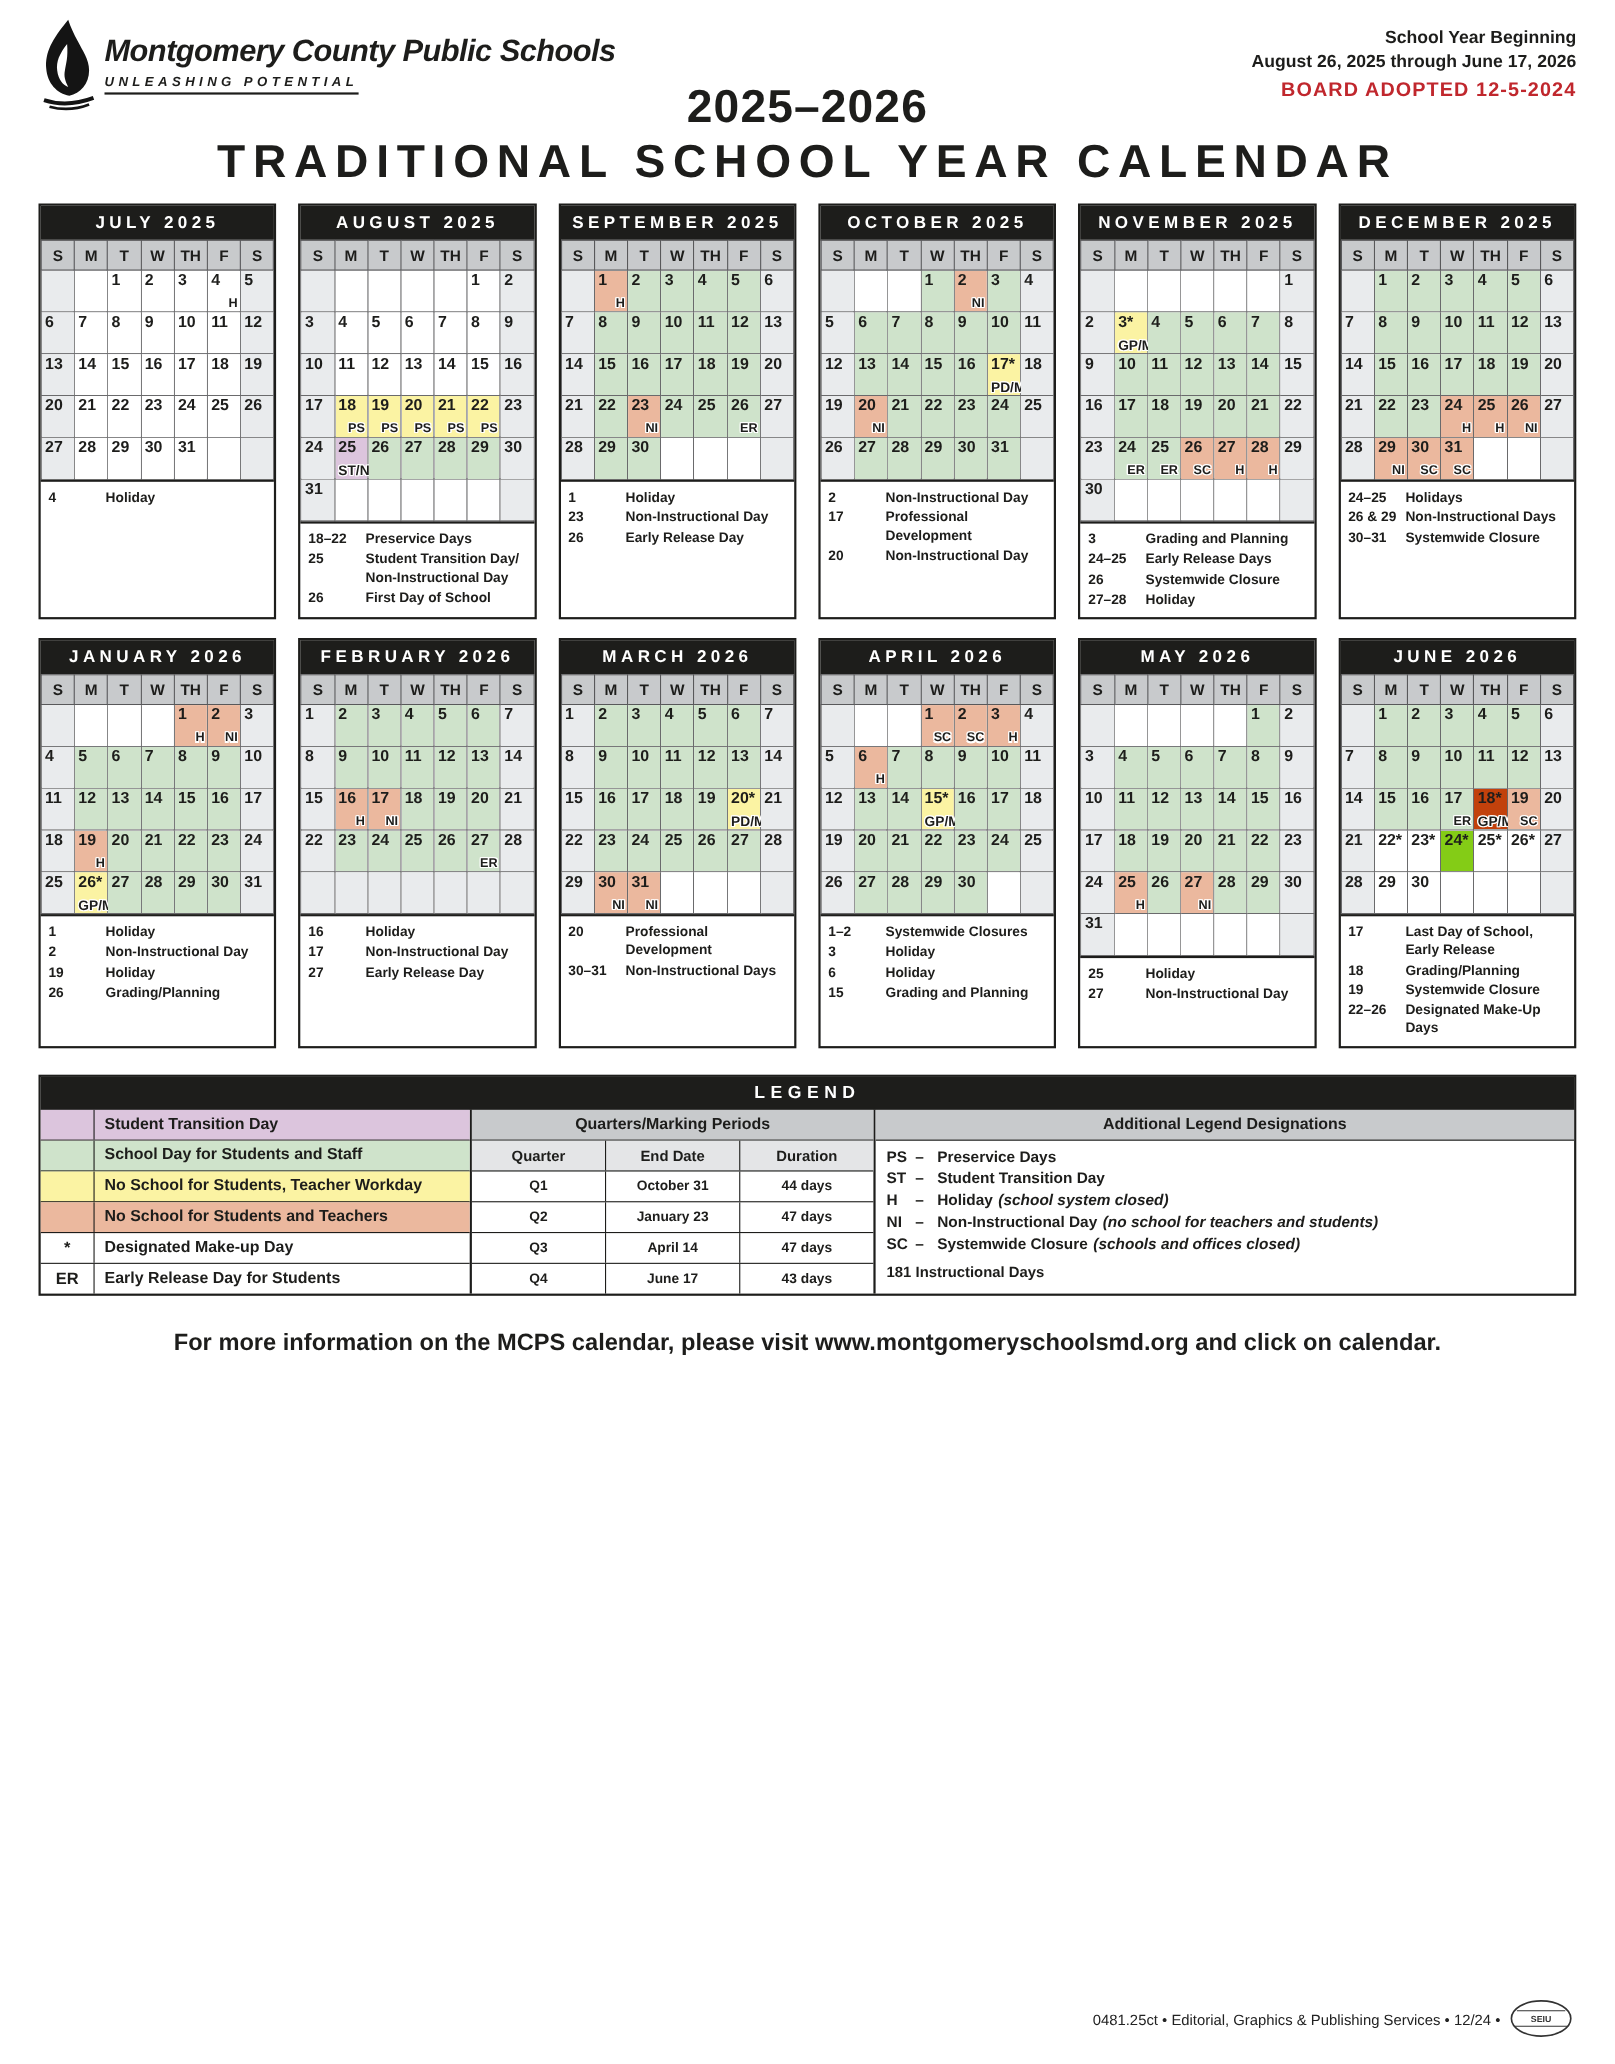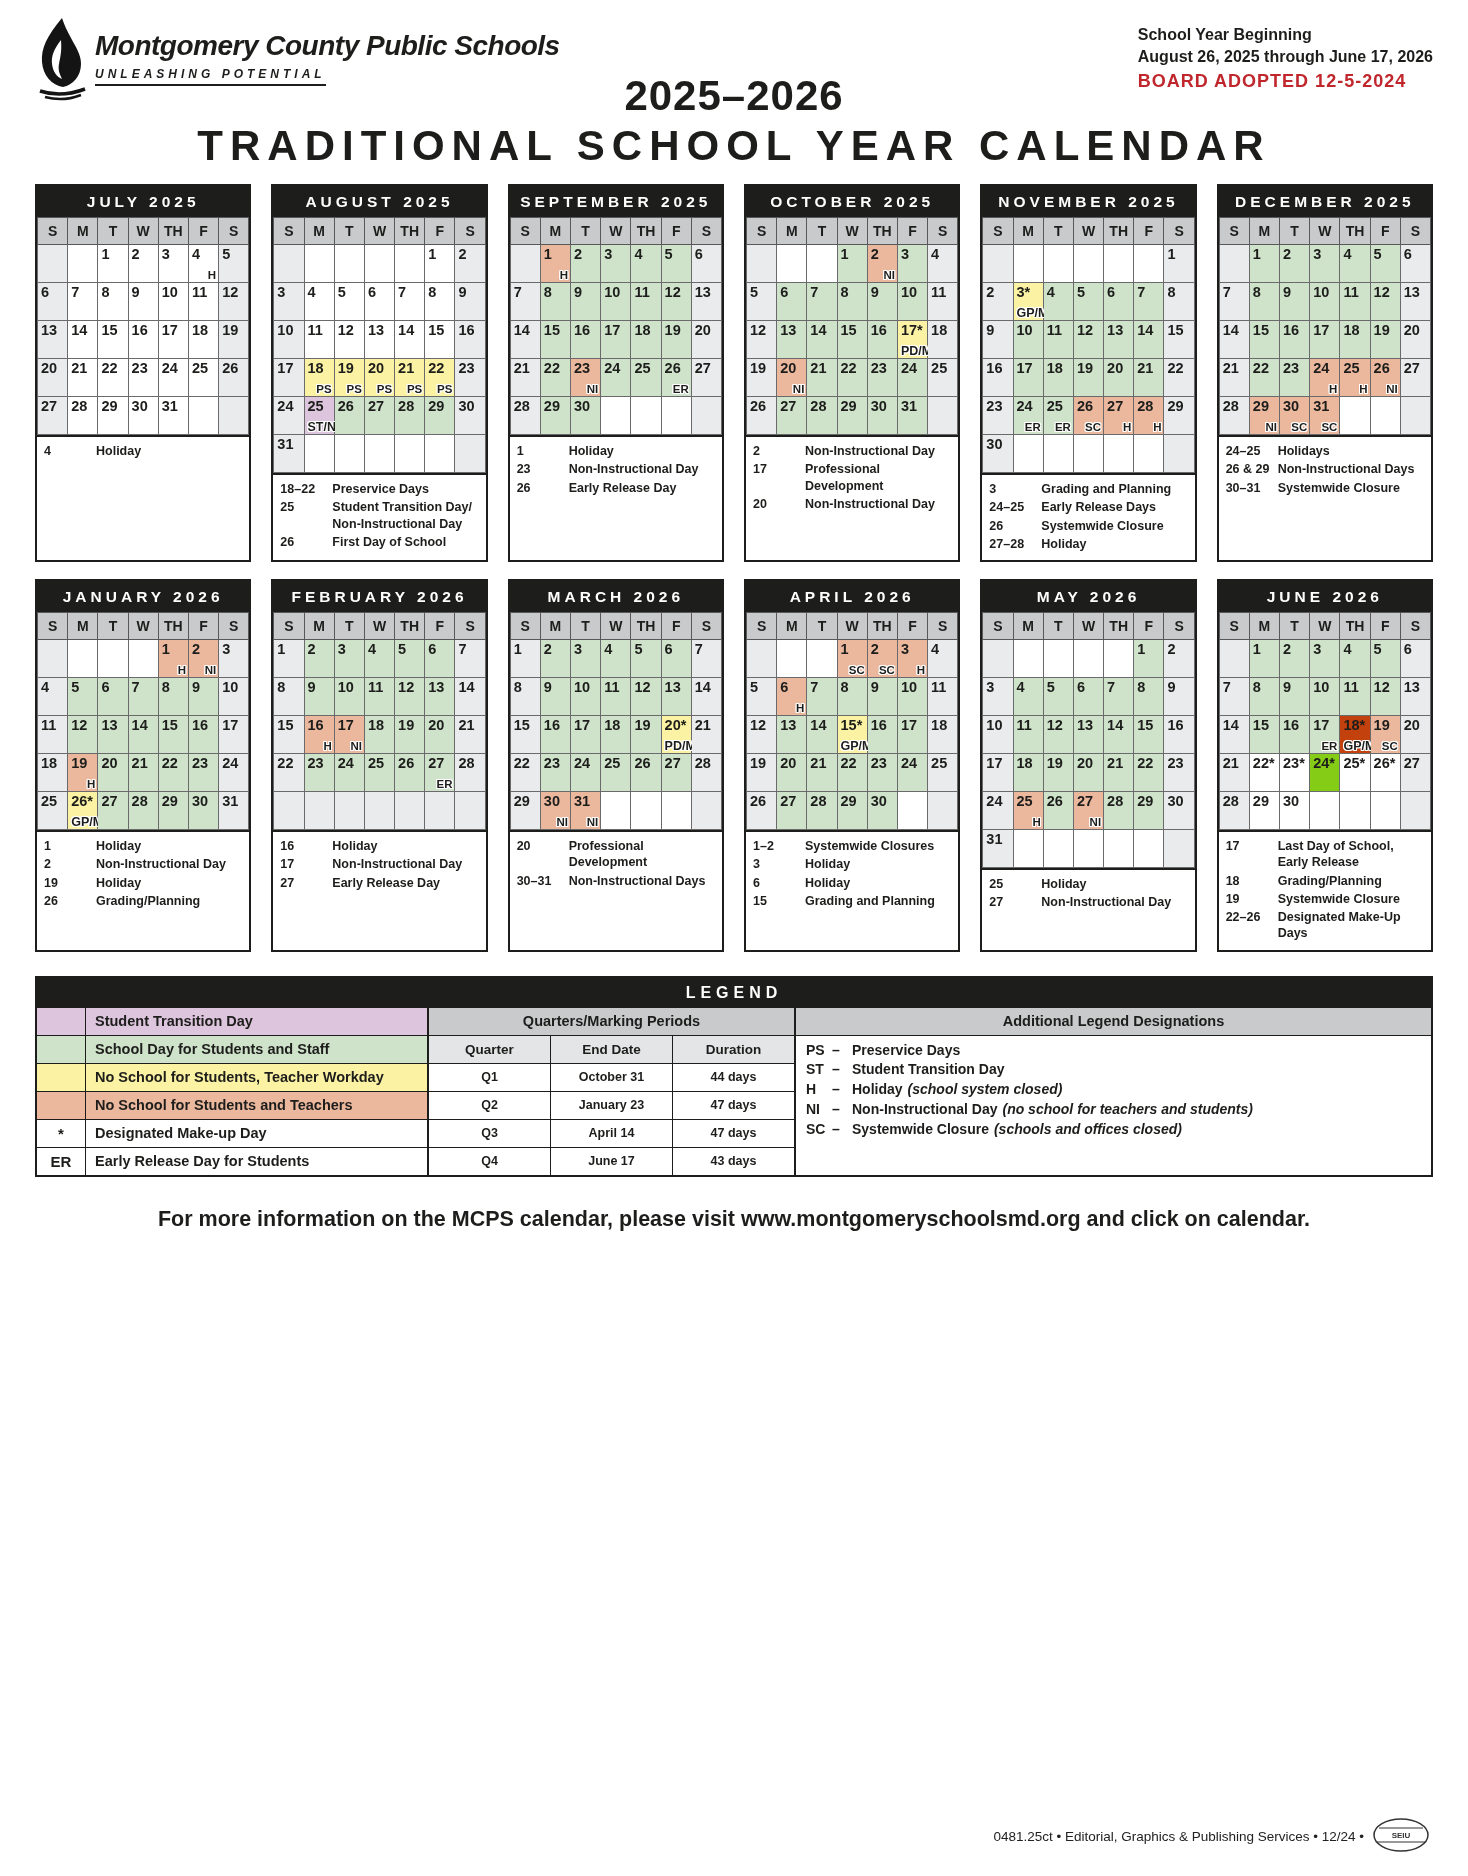--- a/index.html
+++ b/index.html
@@ -8,21 +8,21 @@
     font-family:"Liberation Sans",sans-serif;color:#1d1d1b;
     -webkit-font-smoothing:antialiased;
   }
   .page{padding:16px 35px 0;}
   
   .hdr-row{display:flex;justify-content:space-between;align-items:flex-start;}
   .logo{display:flex;align-items:flex-start;gap:8px;font-style:italic;}
   .logo-text{padding-top:16px;}
   .org-name{font-size:28px;font-weight:700;letter-spacing:-0.5px;line-height:1;}
   .org-tagline{font-size:12px;font-weight:700;letter-spacing:4px;margin-top:7px;border-bottom:2px solid #1d1d1b;display:inline-block;padding-bottom:3px;}
-  .adopt{ text-align:left;padding-top:8px;margin-left:45px;}
+  .adopt{ text-align:right;padding-top:8px;margin-left:45px;}
   .adopt .l1,.adopt .l2{font-size:16px;font-weight:700;line-height:1.35;}
   .adopt .l3{font-size:18px;font-weight:700;letter-spacing:1px;margin-top:4px;}
   .titles{text-align:center;margin-top:-34px;}
   .year-title{font-size:42px;font-weight:700;letter-spacing:1px;line-height:1.05;}
   .cal-title{font-size:42px;font-weight:700;letter-spacing:7px;margin-top:4px;}
   
   #months-grid{display:grid;grid-template-columns:repeat(6,1fr);column-gap:20px;row-gap:17px;margin-top:14px;align-items:stretch;}
   .month{display:flex;flex-direction:column;border:2px solid #1d1d1b;background:#fff;}
   .month-title{background:#1d1d1b;color:#fff;text-align:center;font-weight:700;font-size:15.5px;letter-spacing:4px;padding:7px 0 6px;}
   table.cal{border-collapse:collapse;width:100%;table-layout:fixed;}
@@ -1911,20 +1911,21 @@
               <span class="al-label">Non-Instructional Day</span>
               <span class="al-note">(no school for teachers and students)</span>
             </div>
             <div class="al-line">
               <span class="al-abbr">SC</span>
               <span class="al-dash">–</span>
               <span class="al-label">Systemwide Closure</span>
               <span class="al-note">(schools and offices closed)</span>
             </div>
           </div>
+        <div class="al-total">181 Instructional Days</div>
       </div>
     </div>
   </div>
 
   <div class="footer-info">For more information on the MCPS calendar, please visit www.montgomeryschoolsmd.org and click on calendar.</div>
 </div>
 
 <div class="credits">
   <span>0481.25ct • Editorial, Graphics &amp; Publishing Services • 12/24 •</span>
   <span>

